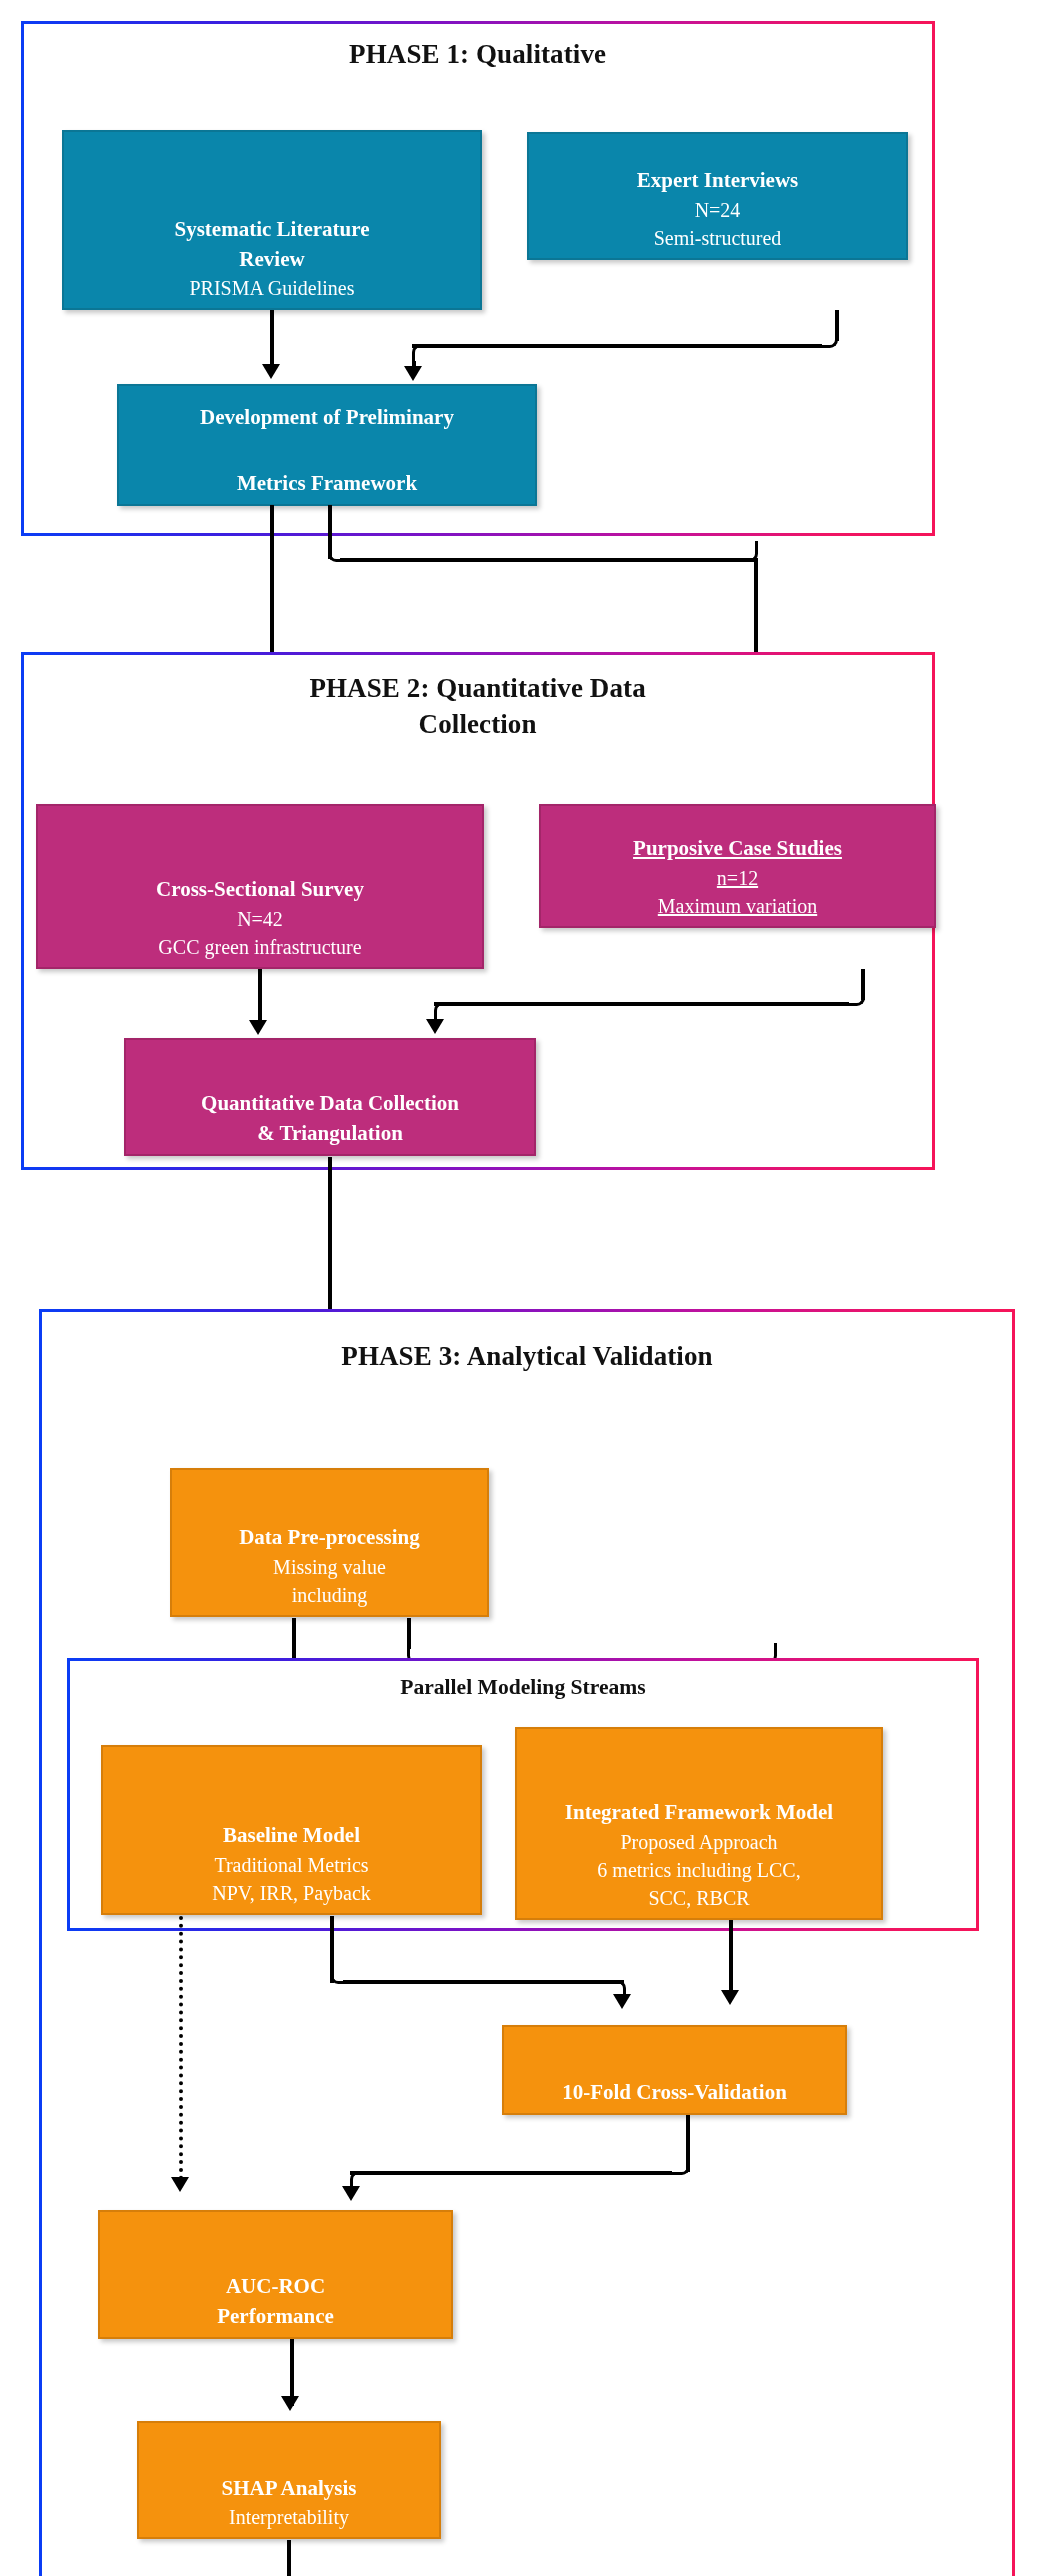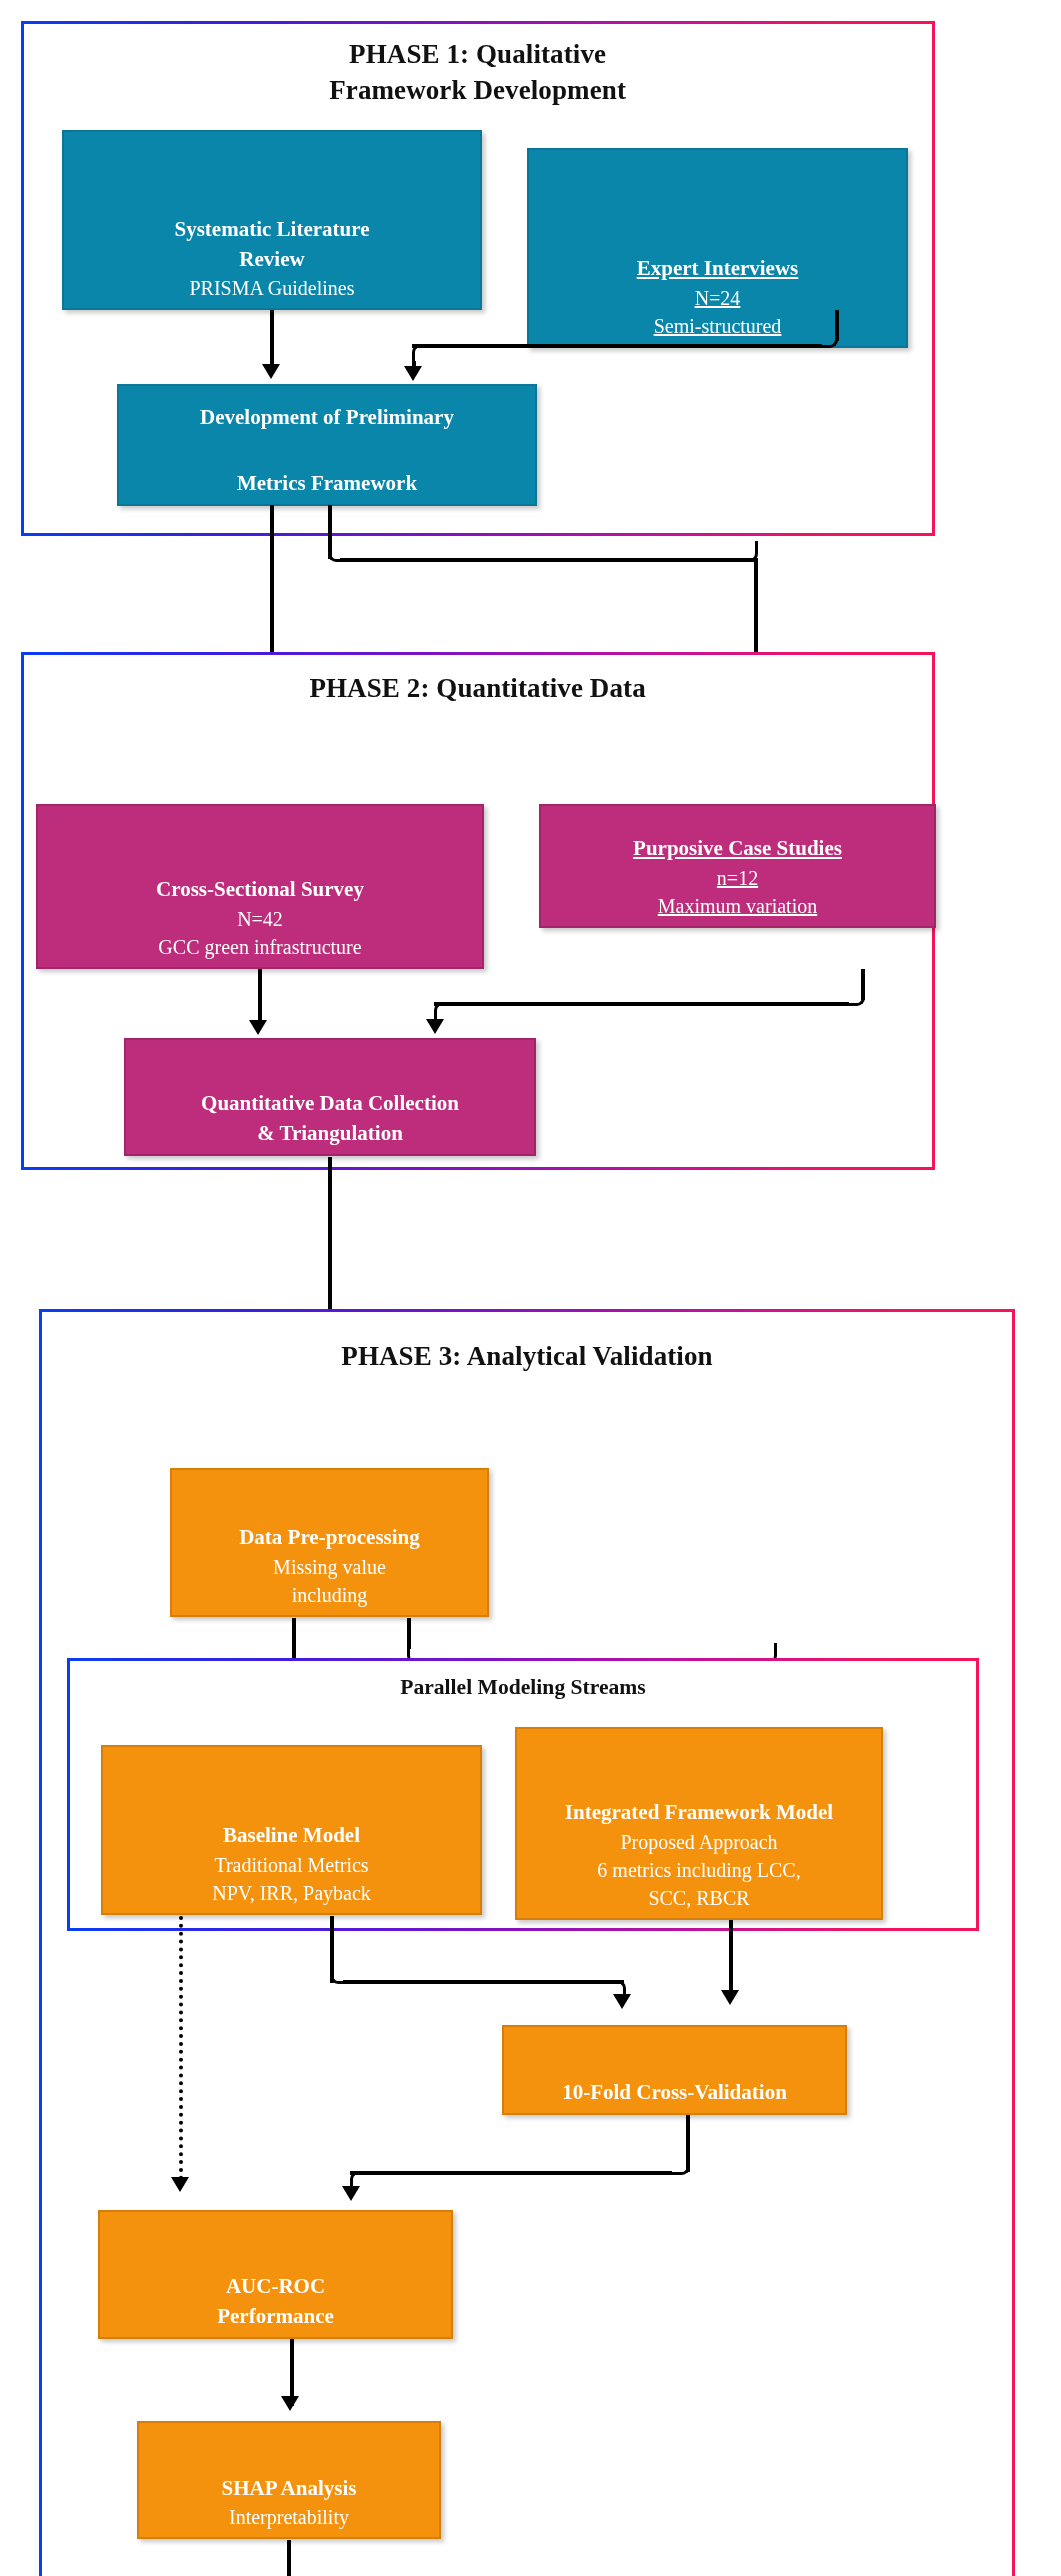--- a/index.html
+++ b/index.html
@@ -99,30 +99,29 @@
   .c-bl{ border-right:none; border-top:none;    border-bottom-left-radius:8.2px;}
 </style>
 </head>
 <body>
 
 <div class="phase" style="left:20.6px;top:20.6px;width:914px;height:515px;">
 </div>
 
 <div class="phase-title" style="top:36px;left:20.6px;width:914px;">
   <div>PHASE 1: Qualitative</div>
-  <div>Framework Development</div>
 </div>
 
 <div class="node teal" style="left:62px;top:130px;width:420px;height:180px;">
   <div class="t1">Systematic Literature</div>
   <div class="t1">Review</div>
   <div class="t2">PRISMA Guidelines</div>
 </div>
 
-<div class="node teal" style="left:527px;top:148px;width:381px;height:200px;text-decoration:underline;">
+<div class="node teal" style="left:527px;top:132px;width:381px;height:128px;">
   <div class="t1">Expert Interviews</div>
   <div class="t2">N=24</div>
   <div class="t2">Semi-structured</div>
 </div>
 
 <div class="ln vl" style="left:270px;top:310px;width:3.6px;height:59px;"></div>
 <div class="arrow" style="left:262px;top:364px;"></div>
 
 <div class="ln vl" style="left:835px;top:310px;width:3.6px;height:31px;"></div>
 <div class="corner c-br" style="left:819px;top:327px;width:19px;height:20.6px;"></div>
@@ -144,20 +143,21 @@
 <div class="arrow" style="left:745px;top:752px;"></div>
 
 <div class="ln vl" style="left:270px;top:505px;width:3.6px;height:264px;"></div>
 <div class="arrow" style="left:262px;top:752px;"></div>
 
 <div class="phase" style="left:20.6px;top:652px;width:914px;height:518px;">
 </div>
 
 <div class="phase-title" style="top:670px;left:20.6px;width:914px;">
   <div>PHASE 2: Quantitative Data</div>
+  <div>Collection</div>
 </div>
 
 <div class="node magenta" style="left:36px;top:804px;width:448px;height:165px;">
   <div class="t1">Cross-Sectional Survey</div>
   <div class="t2">N=42</div>
   <div class="t2">GCC green infrastructure</div>
 </div>
 
 <div class="node magenta" style="left:539px;top:804px;width:397px;height:124px;text-decoration:underline;">
   <div class="t1">Purposive Case Studies</div>

